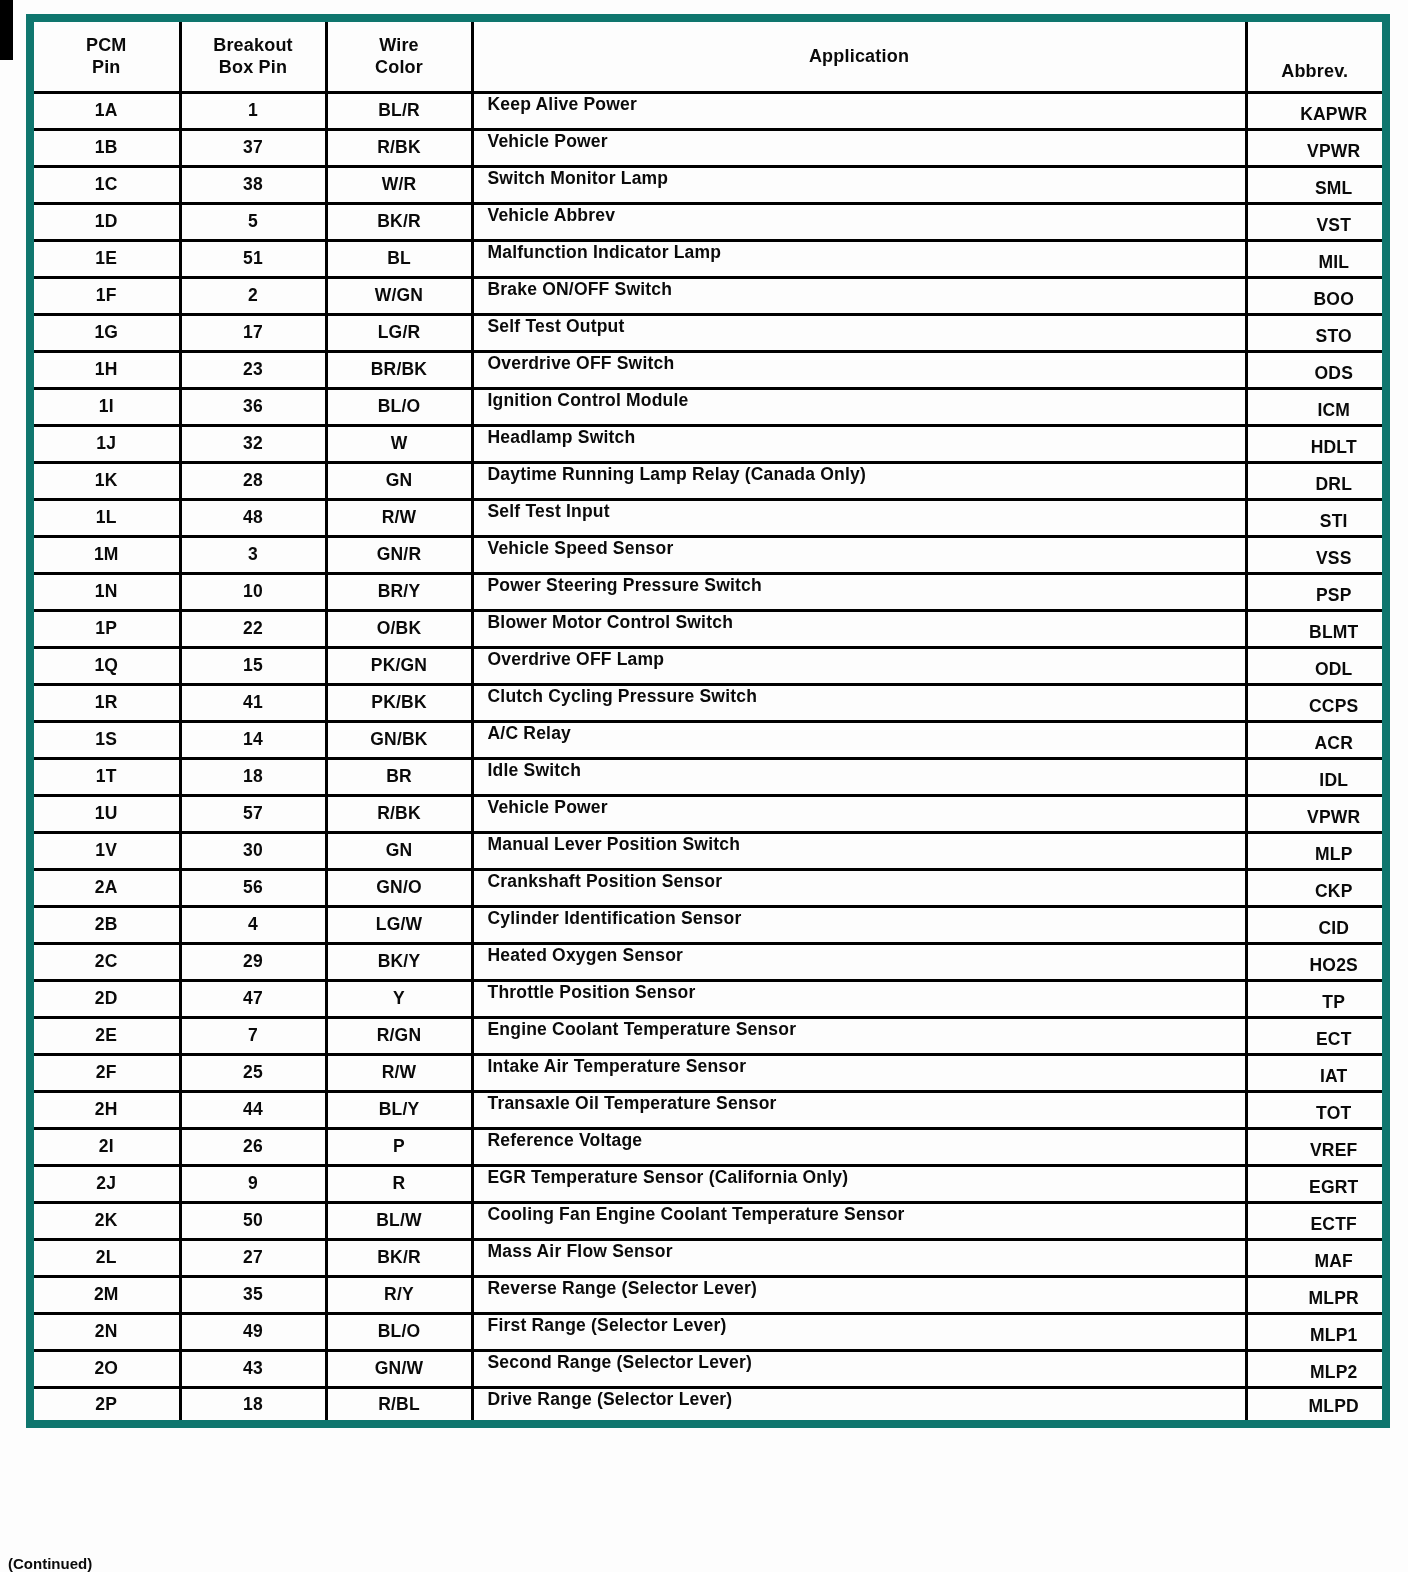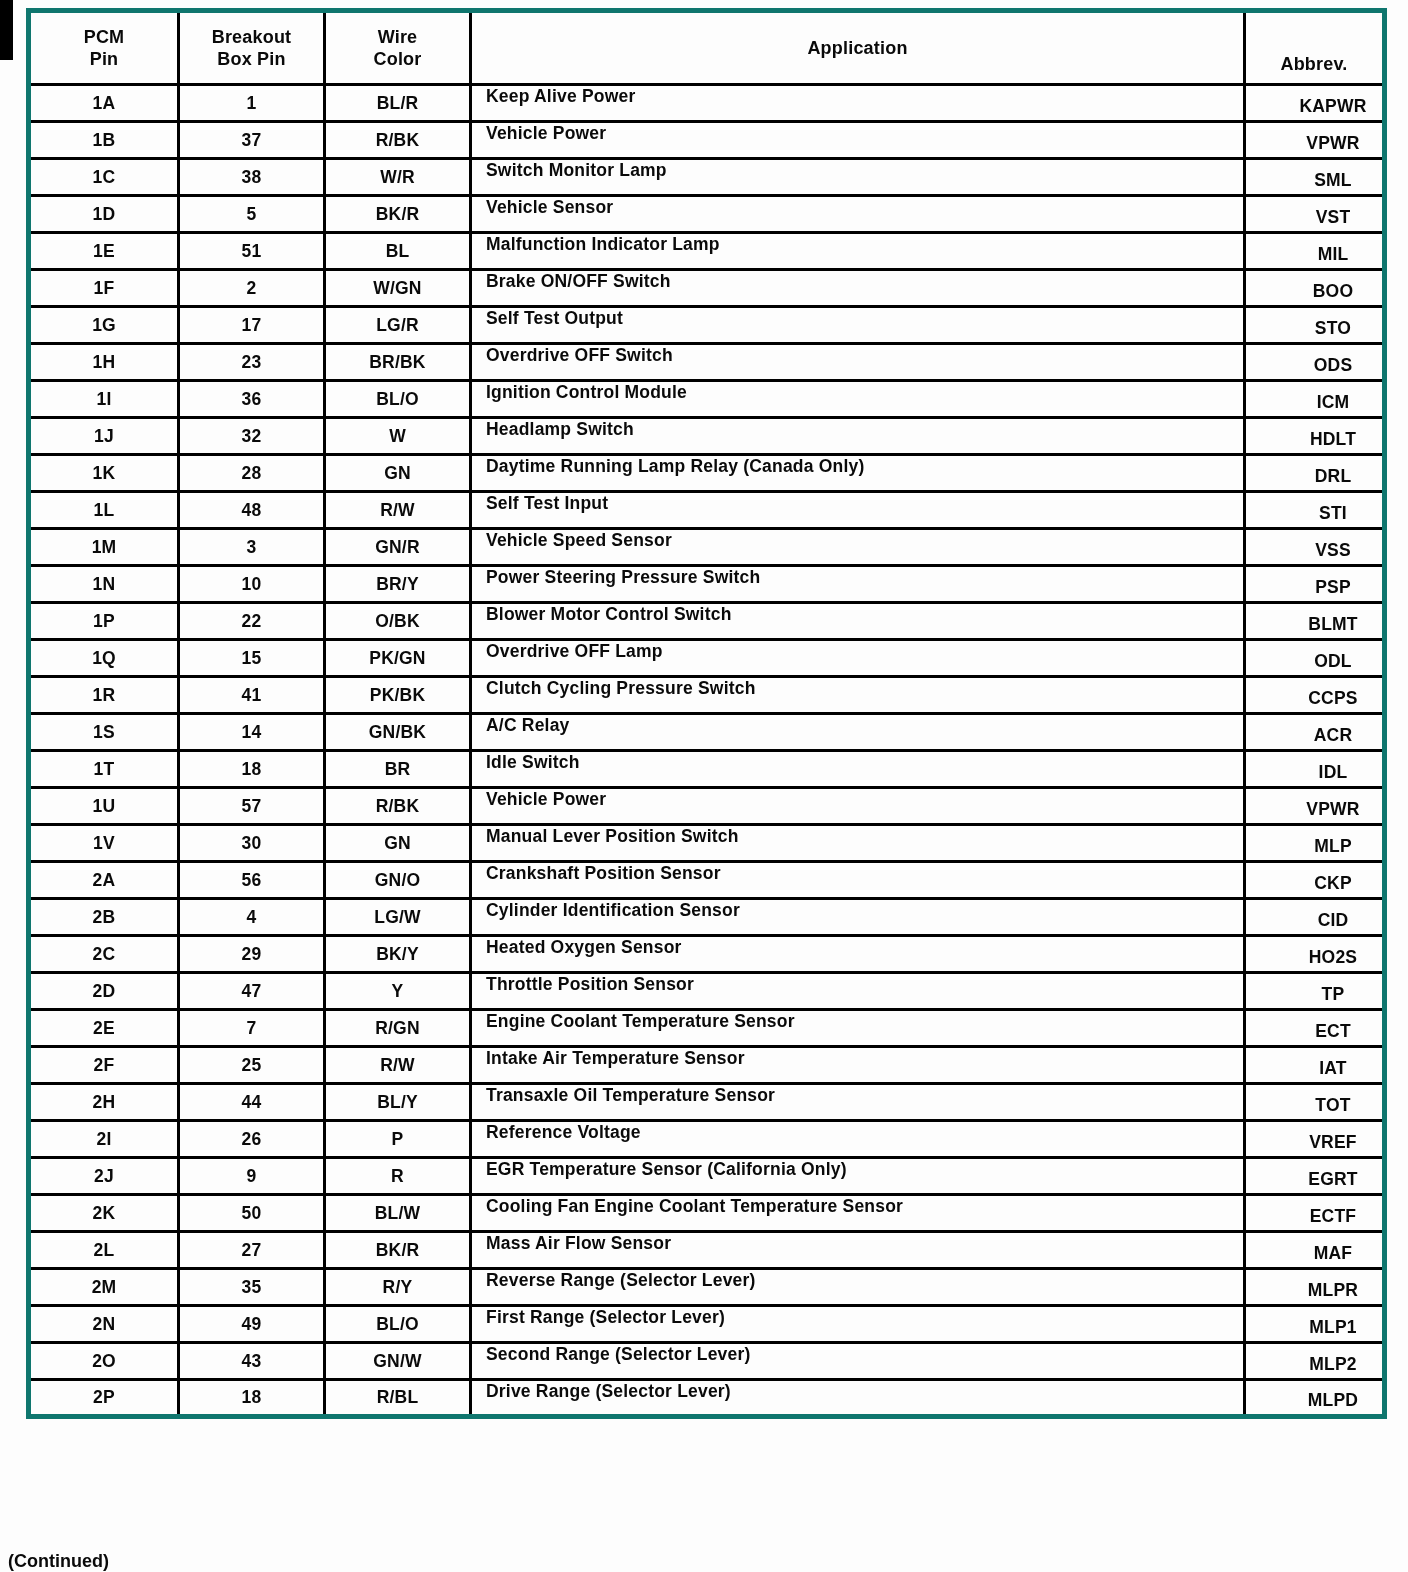--- a/index.html
+++ b/index.html
@@ -14,25 +14,25 @@
     color:#0b0b0b;
   }
   .corner-mark {
     position:absolute;
     left:0; top:0;
     width:13px; height:60px;
     background:#000;
   }
   table.pinout {
     position:absolute;
-    left:26px; top:8px;
+    left:26px; top:14px;
     width:1356px;
     border-collapse:collapse;
     table-layout:fixed;
-    border:5px solid #0f766e;
+    border:8px solid #0f766e;
   }
   th, td {
     border:3px solid #000;
     font-weight:bold;
     color:#0a0a0a;
     overflow:hidden;
   }
   thead th {
     height:74px;
     font-size:18px;
@@ -54,21 +54,21 @@
     vertical-align:middle;
     letter-spacing:0.2px;
   }
   td.c-pin, td.c-box, td.c-color { text-align:center; }
   td.c-app { text-align:left; padding-left:14px; vertical-align:top; }
   td.c-abbrev { text-align:center; vertical-align:bottom; padding-bottom:3px;padding-left:44px; }
   .continued {
     position:absolute;
     left:8px; bottom:0px;
     font-weight:bold;
-    font-size:18px;
+    font-size:15px;
     color:#0a0a0a;
   }
 </style>
 </head>
 <body>
 
 <div class="page">
 
   <div class="corner-mark"></div>
 
@@ -111,21 +111,21 @@
           <td class="c-pin">1C</td>
           <td class="c-box">38</td>
           <td class="c-color">W/R</td>
           <td class="c-app">Switch Monitor Lamp</td>
           <td class="c-abbrev">SML</td>
         </tr>
         <tr>
           <td class="c-pin">1D</td>
           <td class="c-box">5</td>
           <td class="c-color">BK/R</td>
-          <td class="c-app">Vehicle Sensor</td>
+          <td class="c-app">Vehicle Abbrev</td>
           <td class="c-abbrev">VST</td>
         </tr>
         <tr>
           <td class="c-pin">1E</td>
           <td class="c-box">51</td>
           <td class="c-color">BL</td>
           <td class="c-app">Malfunction Indicator Lamp</td>
           <td class="c-abbrev">MIL</td>
         </tr>
         <tr>

